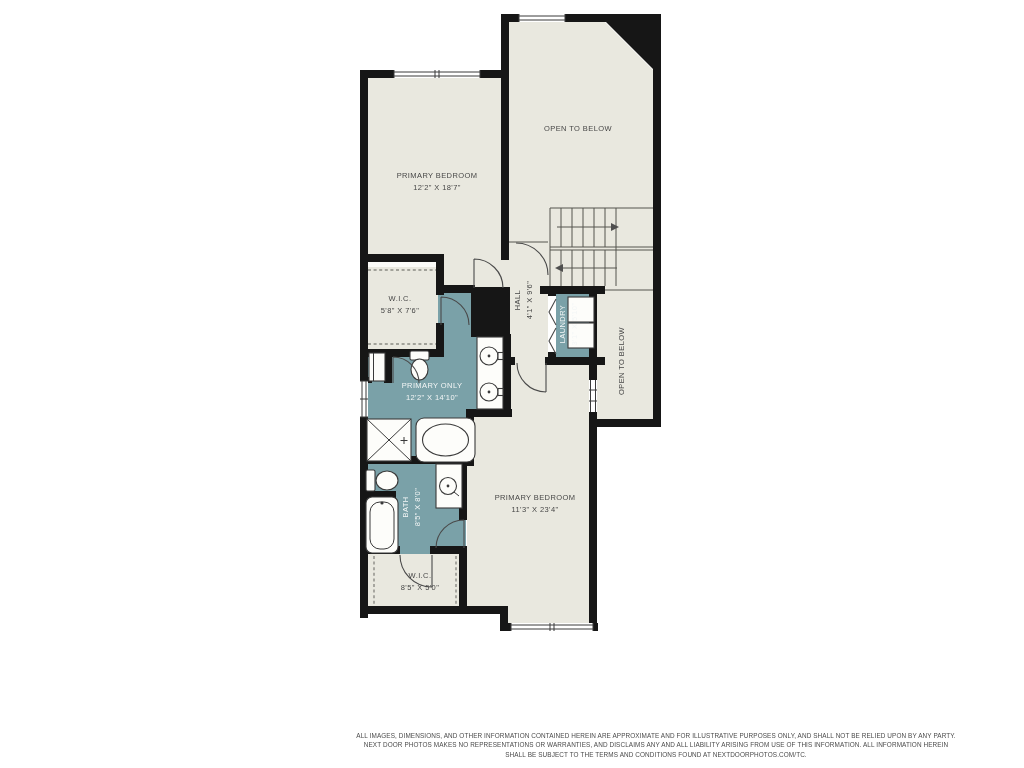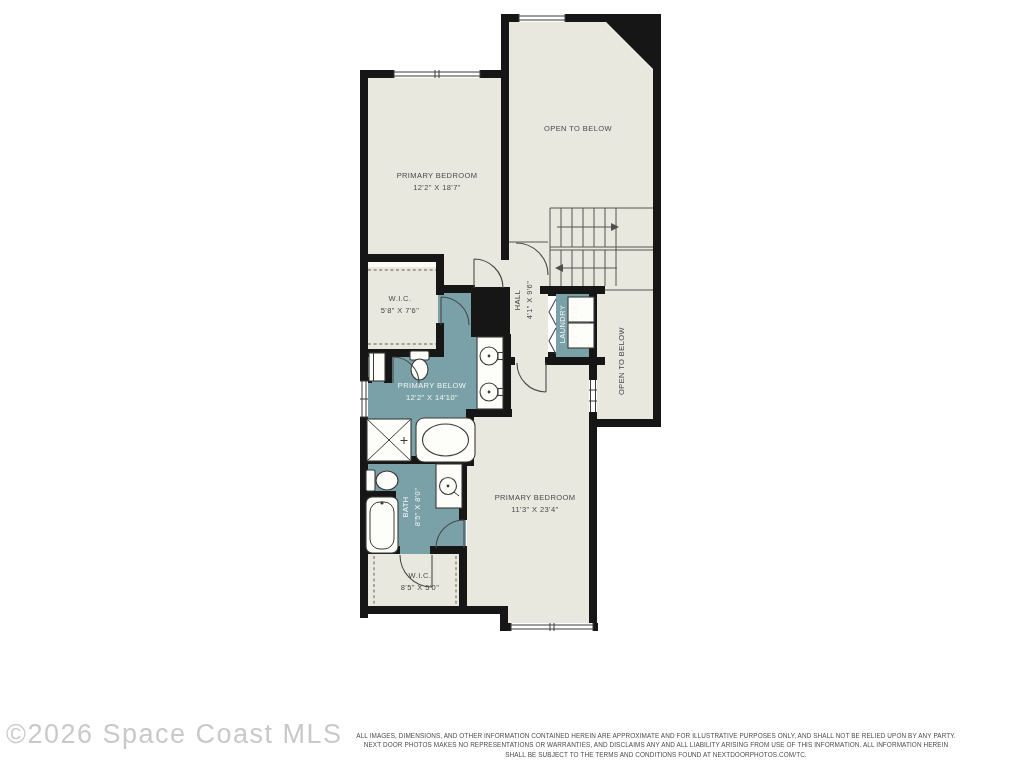--- a/index.html
+++ b/index.html
@@ -204,36 +204,35 @@
   <div>4'1" X 9'6"</div>
 </div>
 <div class="rlabel rot on-wet" style="left:569px;top:324px">
   <div>LAUNDRY</div>
   <div>3'1" X 5'10"</div>
 </div>
 <div class="rlabel rot" style="left:622px;top:361px">
   <div>OPEN TO BELOW</div>
 </div>
 <div class="rlabel on-wet" style="left:432px;top:392px">
-  <div>PRIMARY BELOW</div>
+  <div>PRIMARY ONLY</div>
   <div>12'2" X 14'10"</div>
 </div>
 <div class="rlabel rot on-wet" style="left:412px;top:507px">
   <div>BATH</div>
   <div>8'5" X 8'0"</div>
 </div>
 <div class="rlabel" style="left:535px;top:504px">
   <div>PRIMARY BEDROOM</div>
   <div>11'3" X 23'4"</div>
 </div>
 <div class="rlabel" style="left:420px;top:582px">
   <div>W.I.C.</div>
   <div>8'5" X 5'0"</div>
 </div>
 
-<div class="watermark">©2026 Space Coast MLS</div>
 <div class="disclaimer">
   <div>ALL IMAGES, DIMENSIONS, AND OTHER INFORMATION CONTAINED HEREIN ARE APPROXIMATE AND FOR ILLUSTRATIVE PURPOSES ONLY, AND SHALL NOT BE RELIED UPON BY ANY PARTY.</div>
   <div>NEXT DOOR PHOTOS MAKES NO REPRESENTATIONS OR WARRANTIES, AND DISCLAIMS ANY AND ALL LIABILITY ARISING FROM USE OF THIS INFORMATION. ALL INFORMATION HEREIN</div>
   <div>SHALL BE SUBJECT TO THE TERMS AND CONDITIONS FOUND AT NEXTDOORPHOTOS.COM/TC.</div>
 </div>
 
 </div>
 
 </body></html>

